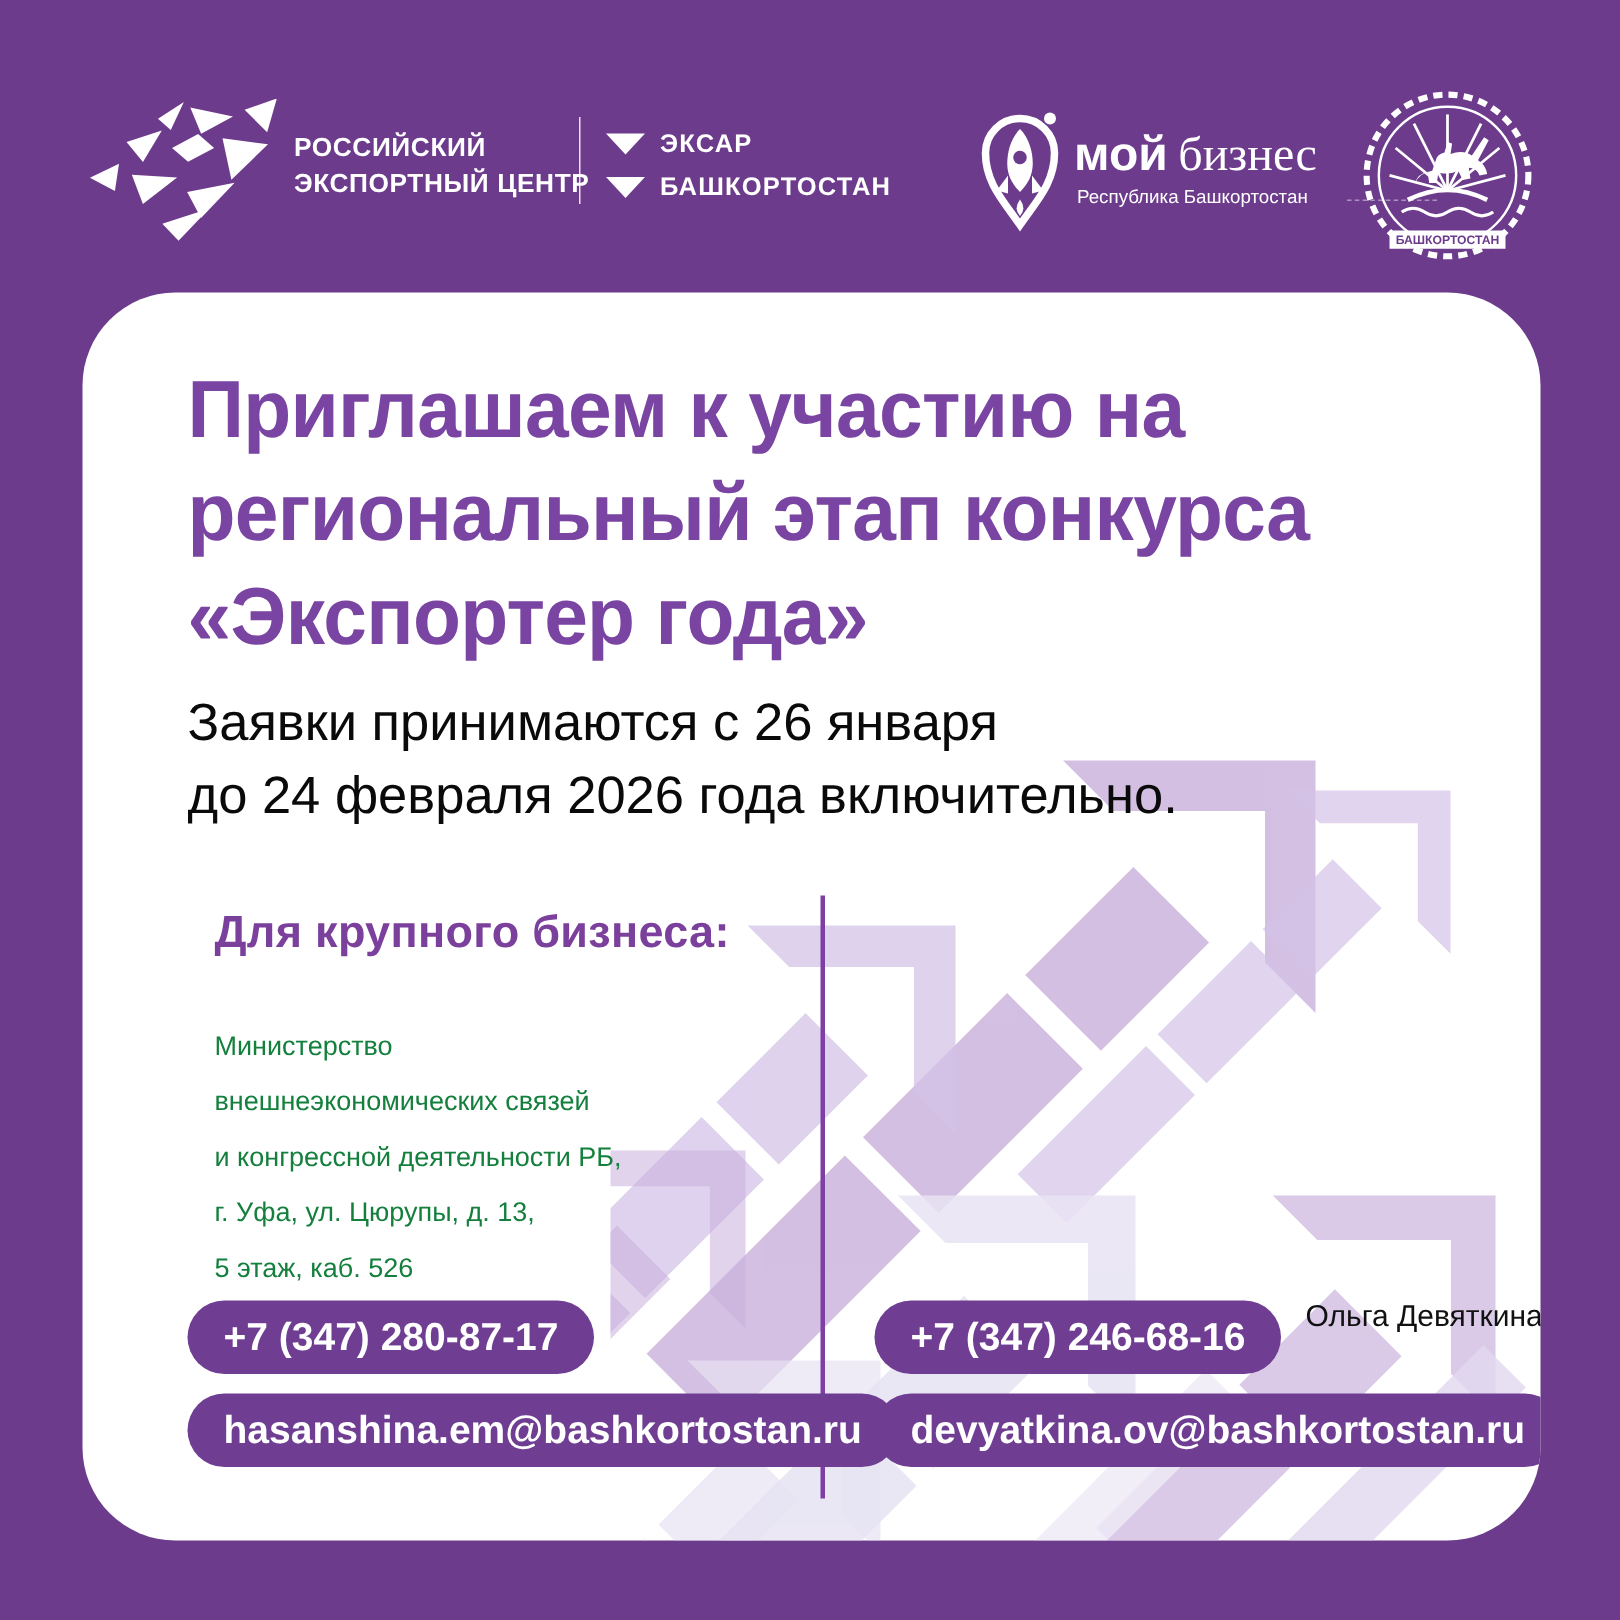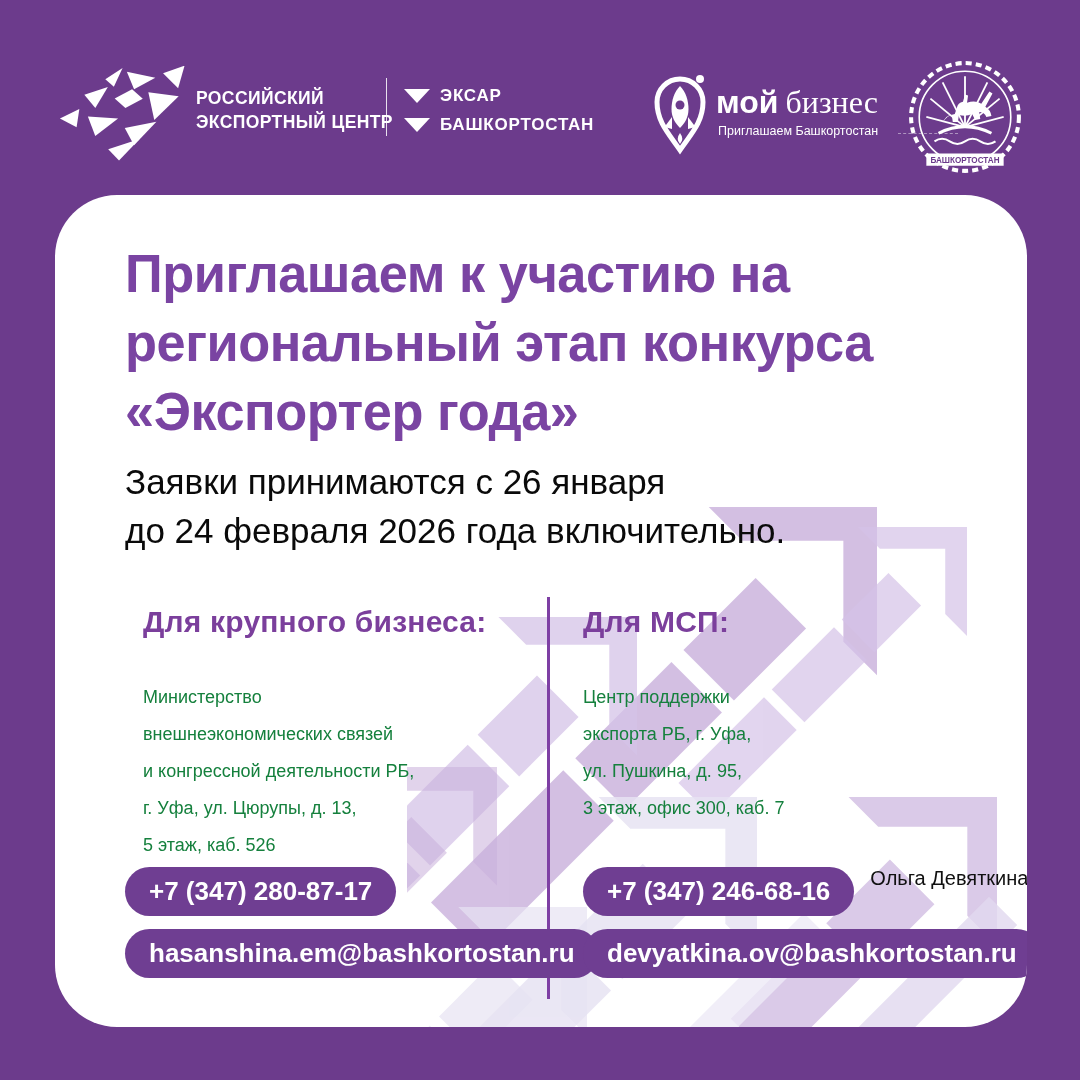--- a/index.html
+++ b/index.html
@@ -113,21 +113,21 @@
         <circle cx="48" cy="7" r="4" fill="#ffffff"></circle>
         <path d="M28 14 C34 20 36.5 29 36.5 37 C36.5 45 33 51 28 56 C23 51 19.5 45 19.5 37 C19.5 29 22 20 28 14 Z" fill="#ffffff"></path>
         <circle cx="28" cy="33" r="4.5" fill="#6c3b8c"></circle>
         <path d="M20 45 L12.5 55 L20 57 Z" fill="#ffffff"></path>
         <path d="M36 45 L43.5 55 L36 57 Z" fill="#ffffff"></path>
         <path d="M28 61 q4.5 6 0 11 q-4.5 -5 0 -11 Z" fill="#ffffff"></path>
       </svg>
       <div class="moy-title">
         <span class="b">мой</span><span class="l">бизнес</span>
       </div>
-      <div class="moy-sub">Приглашаем Башкортостан</div>
+      <div class="moy-sub">Республика Башкортостан</div>
       <div class="moy-dash"></div>
     </div>
 
     <svg class="emblem" viewBox="0 0 116 116">
       <circle cx="58" cy="56" r="53" fill="none" stroke="#ffffff" stroke-width="4" stroke-dasharray="6 4"></circle>
       <circle cx="58" cy="56" r="45" fill="none" stroke="#ffffff" stroke-width="1.6"></circle>
       <g stroke="#ffffff" stroke-width="1.8">
         <line x1="58" y1="66" x2="58" y2="16"></line>
         <line x1="58" y1="66" x2="36" y2="22"></line>
         <line x1="58" y1="66" x2="80" y2="22"></line>
@@ -177,27 +177,20 @@
       <div class="col-heading">Для крупного бизнеса:</div>
       <div class="col-address">Министерство
 внешнеэкономических связей
 и конгрессной деятельности РБ,
 г. Уфа, ул. Цюрупы, д. 13,
 5 этаж, каб. 526</div>
     </div>
 
     <div class="v-divider"></div>
 
-    <div class="col col-right">
-      <div class="col-heading">Для МСП:</div>
-      <div class="col-address">Центр поддержки
-экспорта РБ, г. Уфа,
-ул. Пушкина, д. 95,
-3 этаж, офис 300, каб. 7</div>
-    </div>
 
     <div class="pills pills-left">
       <div class="pill">+7 (347) 280-87-17</div>
       <div class="pill">hasanshina.em@bashkortostan.ru</div>
     </div>
 
     <div class="pills pills-right">
       <div class="phone-row">
         <div class="pill">+7 (347) 246-68-16</div>
         <span class="contact-name">Ольга Девяткина</span>

